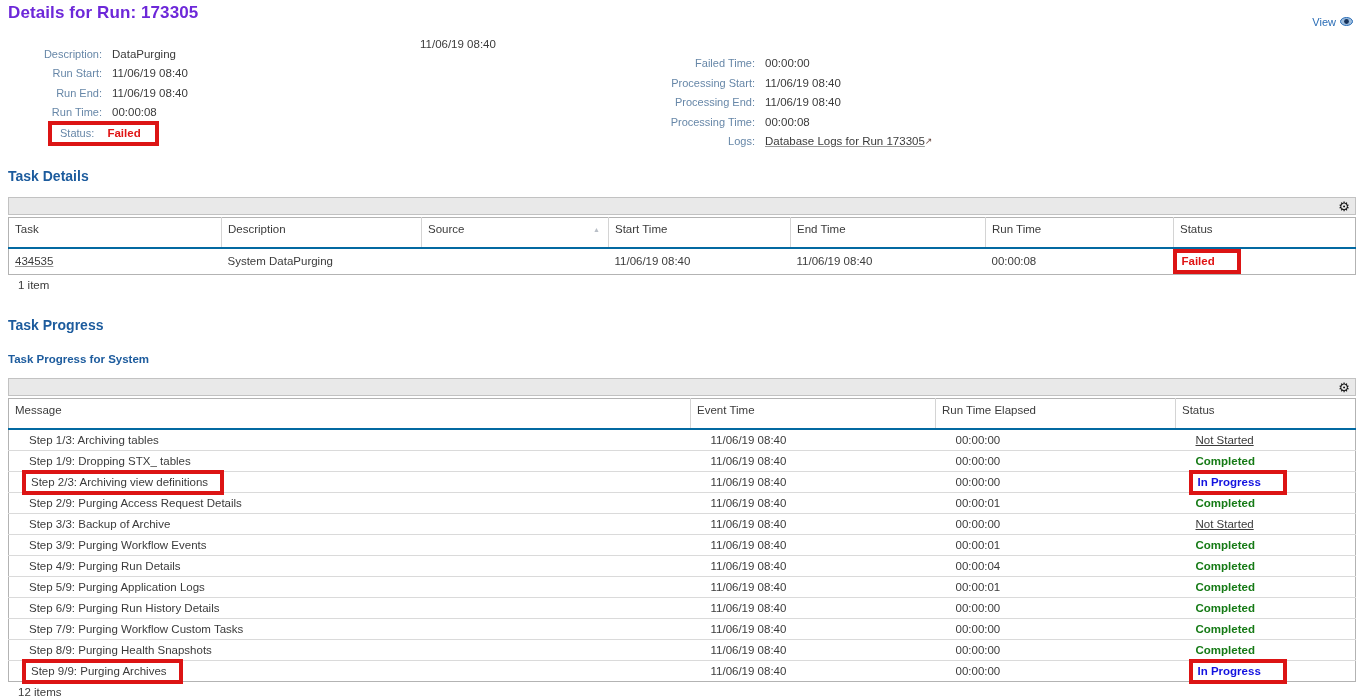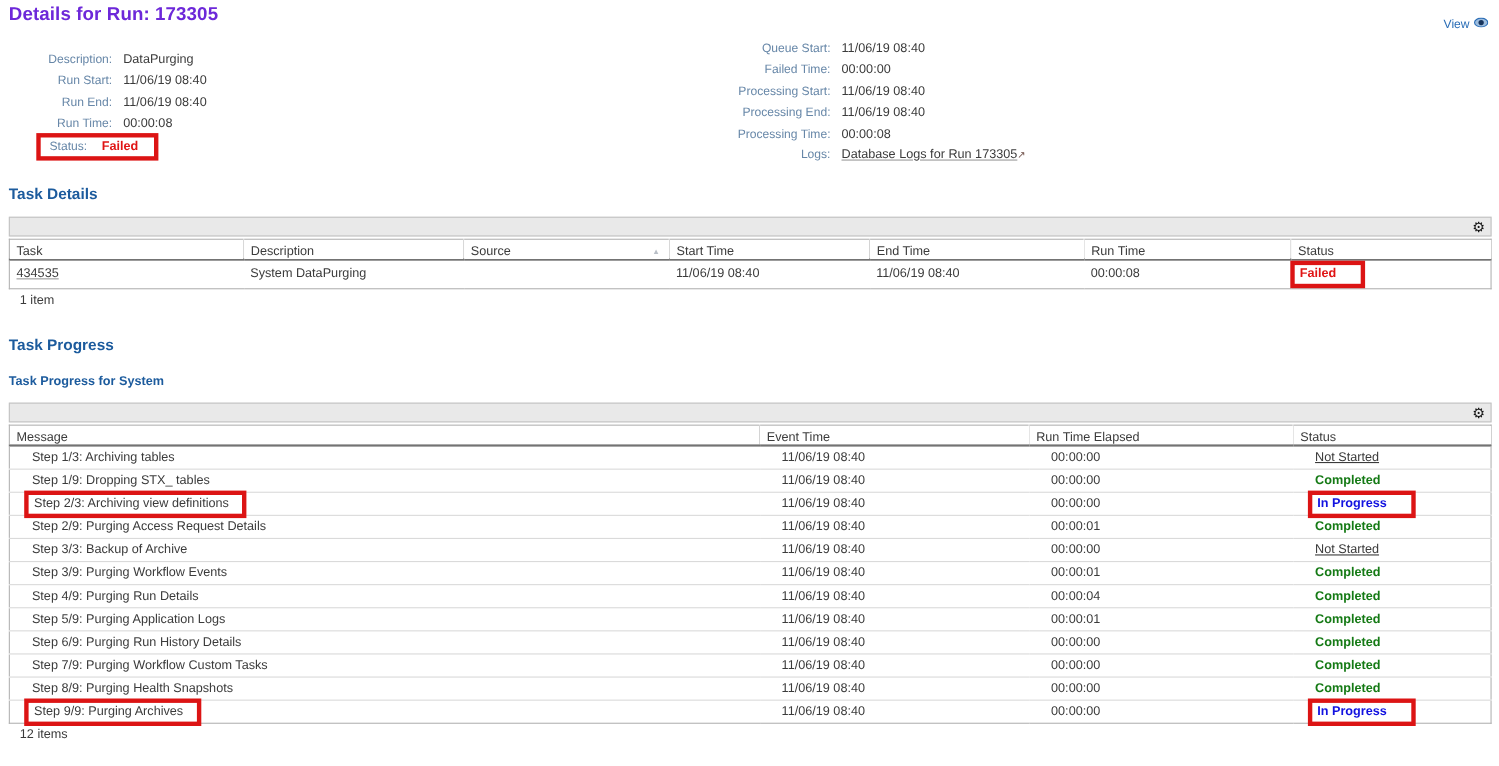--- a/index.html
+++ b/index.html
@@ -51,22 +51,22 @@
   .gear-icon {
     position:absolute; right:5px; top:1px; font-size:13px; line-height:15px;
     color:#141414; cursor:pointer;
   }
   table {
     width:100%; border-collapse:collapse; table-layout:fixed;
     border:1px solid #b3b3b3; font-size:11.5px;
   }
   thead th {
     font-weight:normal; text-align:left; color:#3b3b3b;
-    padding:5px 6px 0 6px; background:#fff;
-    border-right:1px solid #d4d4d4; border-bottom:2px solid #737373;
+    padding:5px 6px 12px 6px; background:#fff;
+    border-right:1px solid #d4d4d4; border-bottom:2px solid #0369a1;
     white-space:nowrap; overflow:hidden; position:relative;
   }
   thead th:last-child { border-right:none; }
   tbody td {
     padding:4px 20px; border-bottom:1px solid #dadada;
     white-space:nowrap; overflow:visible; color:#3b3b3b;
   }
   .task-details-table tbody td { padding:6px 6px 7px 6px; }
   tbody tr:last-child td { border-bottom:none; }
   .sort-arrow {
@@ -118,29 +118,28 @@
     </div>
     <div class="detail-line">
       <span class="detail-label">Run End:</span>
       <span class="detail-value">11/06/19 08:40</span>
     </div>
     <div class="detail-line">
       <span class="detail-label">Run Time:</span>
       <span class="detail-value">00:00:08</span>
     </div>
     <div class="detail-line" style="margin-top:2px;">
-      <span class="red-frame" style="margin-left:33px; padding:2px 14px 3px 8px;">
+      <span class="red-frame" style="margin-left:48px; padding:2px 14px 3px 8px;">
         <span class="detail-label" style="width:auto; padding-right:10px;">Status:</span>
         <span class="detail-value st-failed">Failed</span>
       </span>
     </div>
   </div>
   <div class="detail-col-right">
     <div class="detail-line">
-      <span class="detail-label">Queue Start:</span>
       <span class="detail-value">11/06/19 08:40</span>
     </div>
     <div class="detail-line">
       <span class="detail-label">Failed Time:</span>
       <span class="detail-value">00:00:00</span>
     </div>
     <div class="detail-line">
       <span class="detail-label">Processing Start:</span>
       <span class="detail-value">11/06/19 08:40</span>
     </div>

